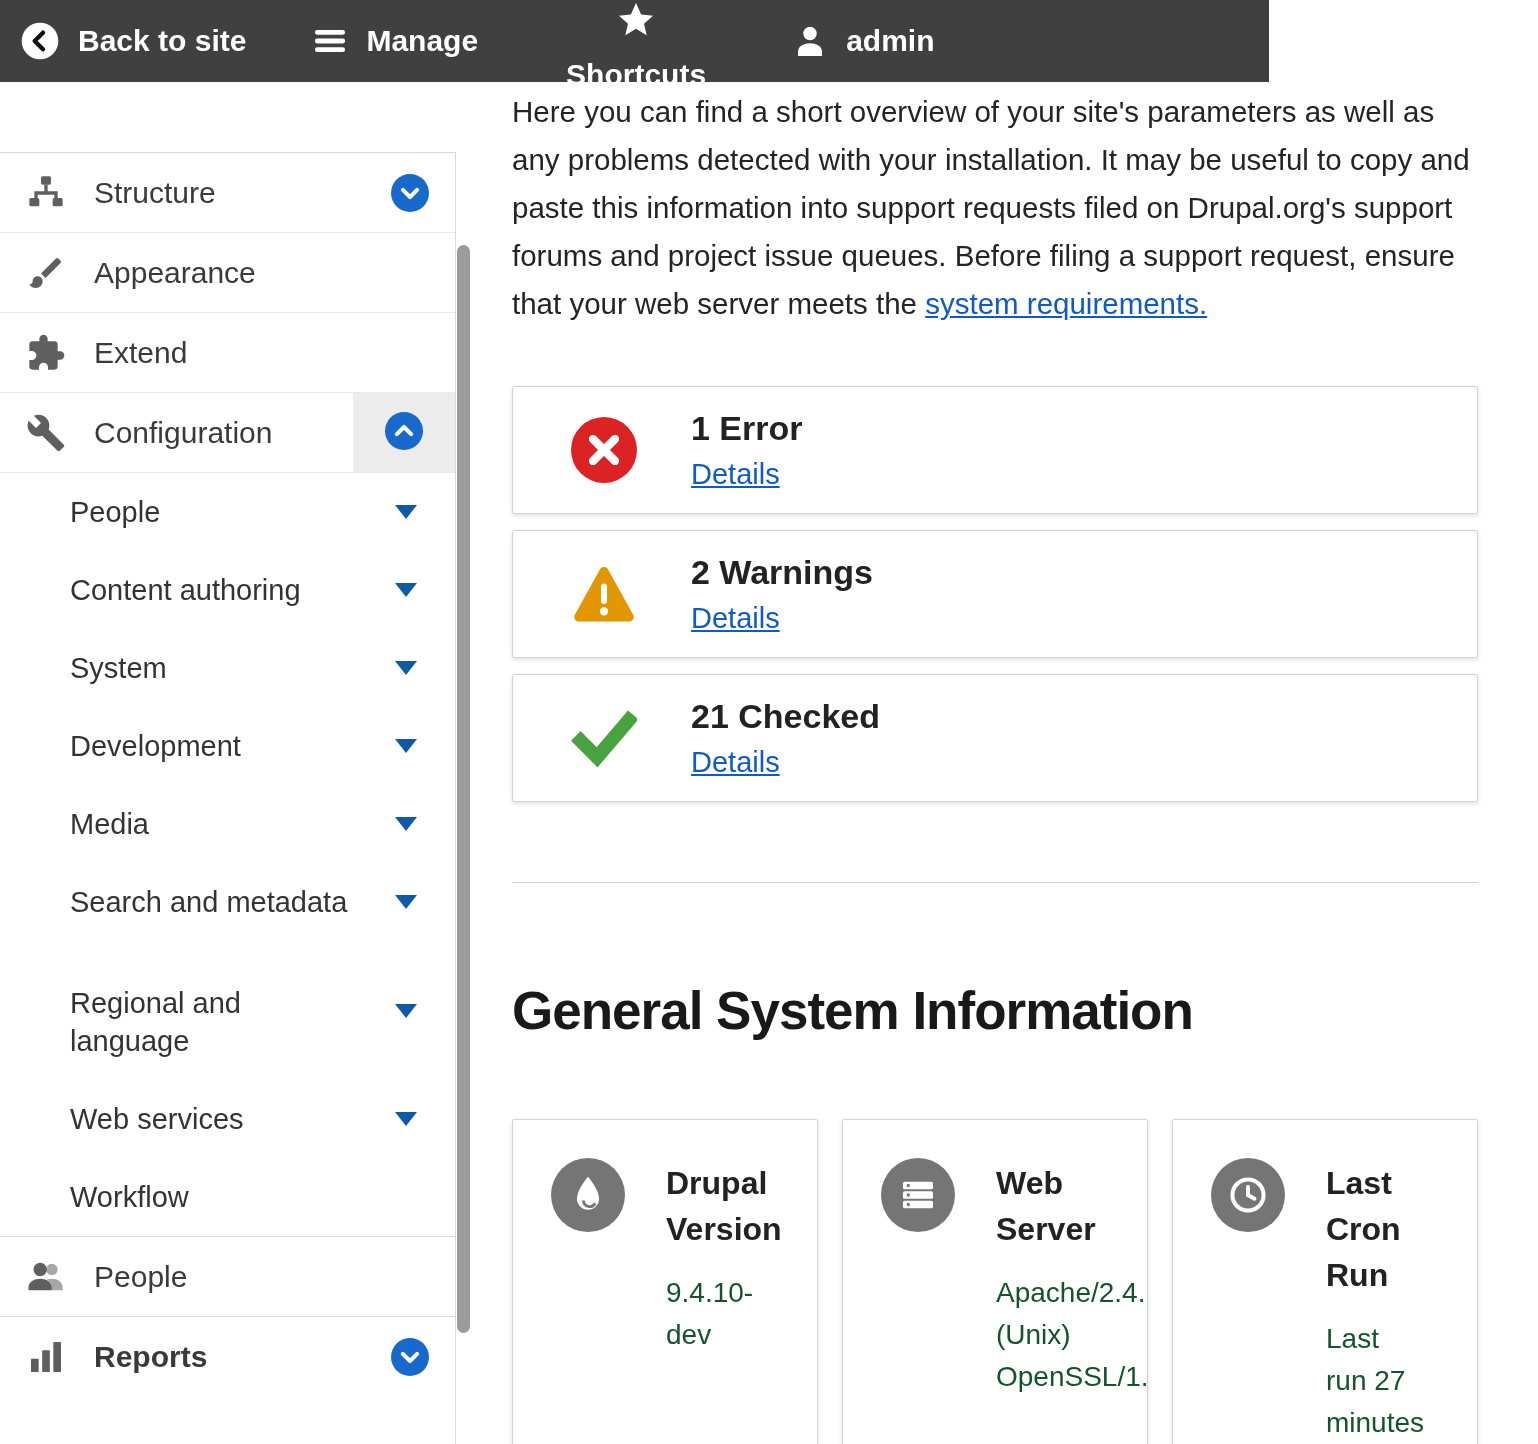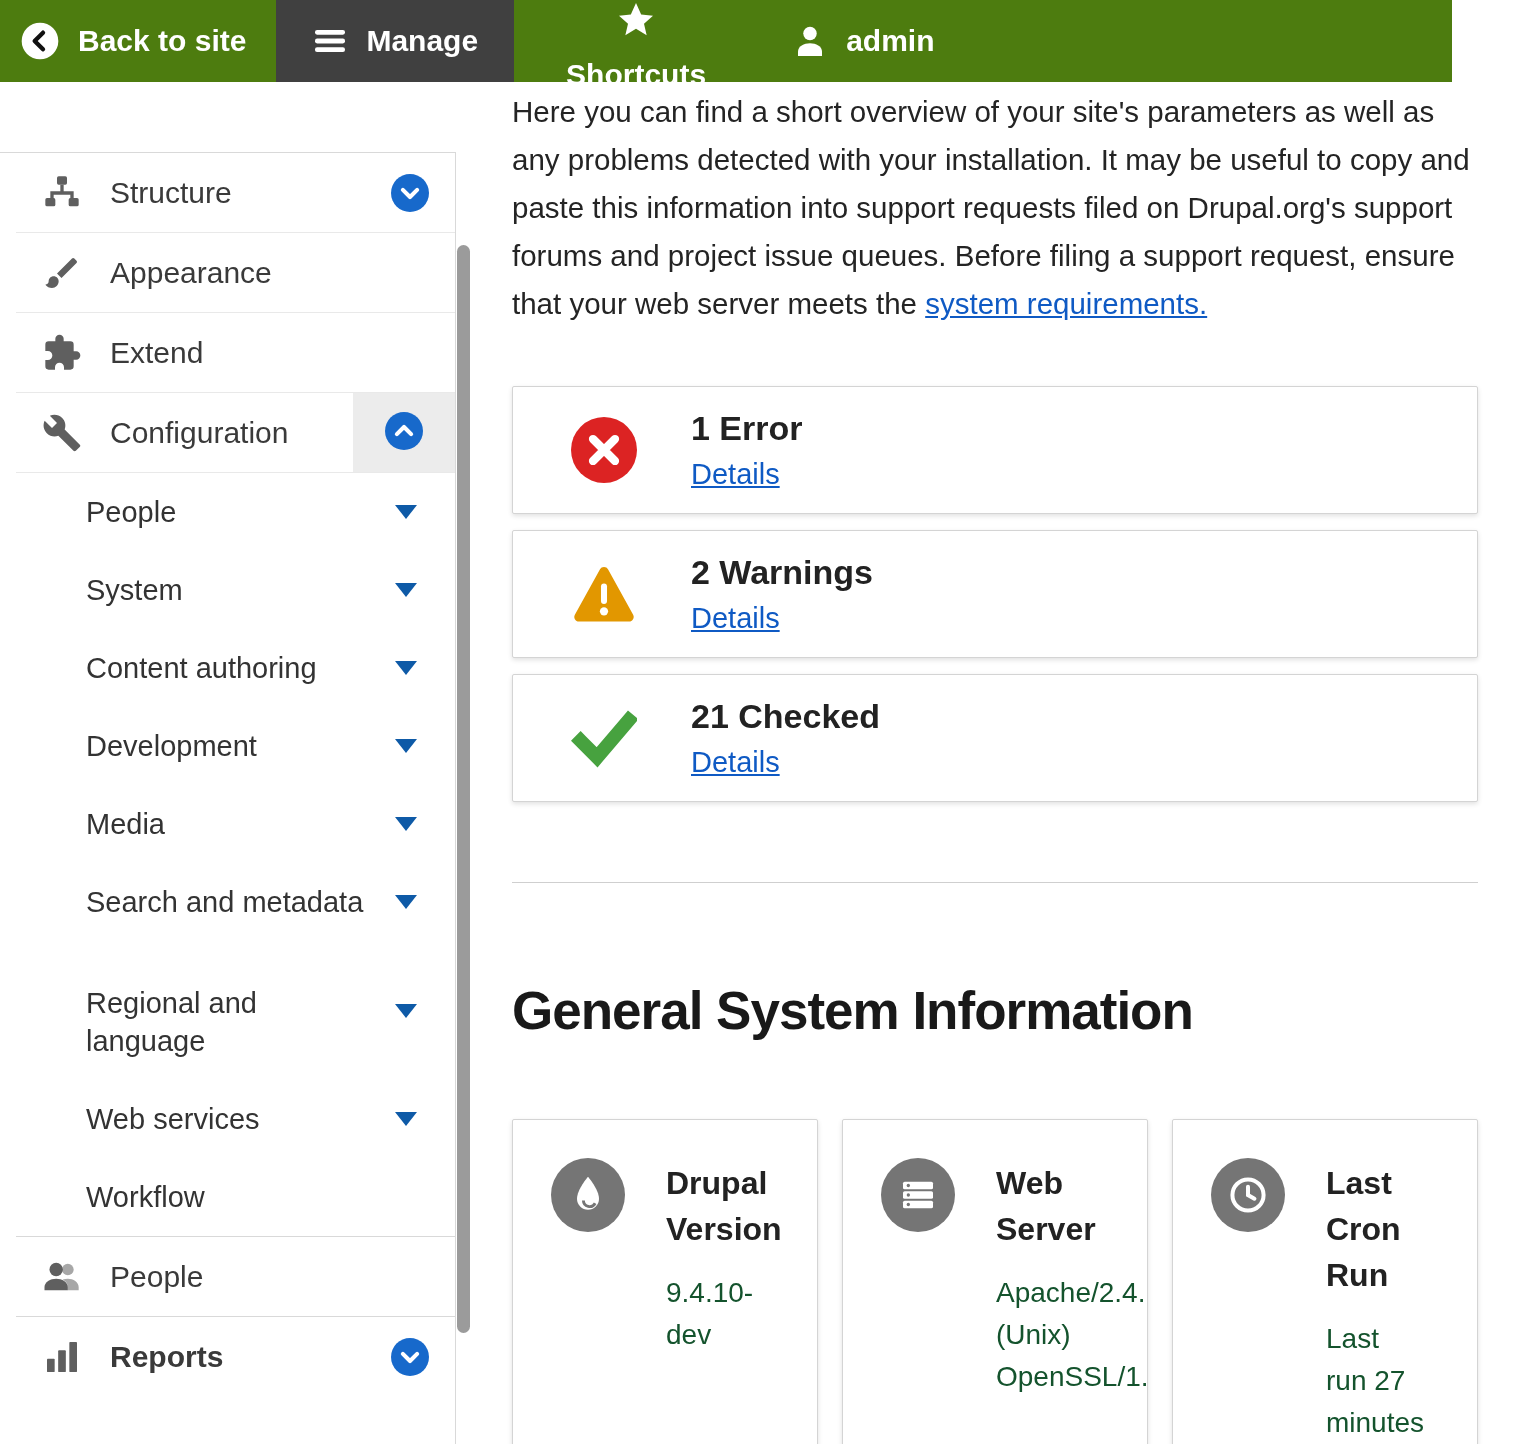--- a/index.html
+++ b/index.html
@@ -5,40 +5,39 @@
   * { box-sizing: border-box; margin: 0; padding: 0; }
   html, body { width: 1538px; height: 1444px; }
   body {
     font-family: "Liberation Sans", sans-serif;
     background: #fff;
     overflow: hidden;
     position: relative;
   }
   
   .topbar {
-    position: absolute; top: 0; left: 0; width: 1452px; height: 82px;
-    background: #4d7c0f; color: #fff;
+    position: absolute; top: 0; left: 0; width: 1269px; height: 82px;
+    background: #404040; color: #fff;
     display: flex; align-items: stretch; z-index: 9;
   }
   .tb-item {
     display: flex; align-items: center; gap: 18px;
     padding: 0 30px; font-size: 30px; font-weight: 700; cursor: pointer;
     white-space: nowrap;
   }
   .tb-item.back { padding-left: 20px; }
   .tb-item.manage { background: #404040; padding: 0 36px; }
   .tb-item.shortcuts { margin-left: 22px; flex-direction: column; }
   .tb-item.user { margin-left: 26px; }
   .tb-icon { display: flex; align-items: center; }
   
   .sidebar {
     position: absolute; left: 0; top: 152px; width: 456px; height: 1292px;
     background: #fff; border-top: 1px solid #d9d9d9; border-right: 1px solid #d9d9d9;
     overflow: hidden;
-    padding-left: 16px;
   }
   .menu-row {
     display: flex; align-items: center; height: 80px; padding-left: 24px;
     border-bottom: 1px solid #e9e9e9; position: relative; cursor: pointer;
     background: #fff;
   }
   .menu-row.bt { border-bottom: none; border-top: 1px solid #d9d9d9; }
   .menu-row .mi { width: 44px; height: 44px; margin-right: 26px; display: flex; align-items: center; justify-content: center; }
   .menu-row .ml { font-size: 30px; color: #3a3a3a; }
   .chev { margin-left: auto; margin-right: 26px; display: flex; cursor: pointer; }
@@ -197,25 +196,25 @@
           </svg>
       </span>
     </span>
   </div>
 
   <div class="submenu-row">
     <span class="sl">People</span>
     <span class="tri"></span>
   </div>
   <div class="submenu-row">
+    <span class="sl">Content authoring</span>
+    <span class="tri"></span>
+  </div>
+  <div class="submenu-row">
     <span class="sl">System</span>
-    <span class="tri"></span>
-  </div>
-  <div class="submenu-row">
-    <span class="sl">Content authoring</span>
     <span class="tri"></span>
   </div>
   <div class="submenu-row">
     <span class="sl">Development</span>
     <span class="tri"></span>
   </div>
   <div class="submenu-row">
     <span class="sl">Media</span>
     <span class="tri"></span>
   </div>

